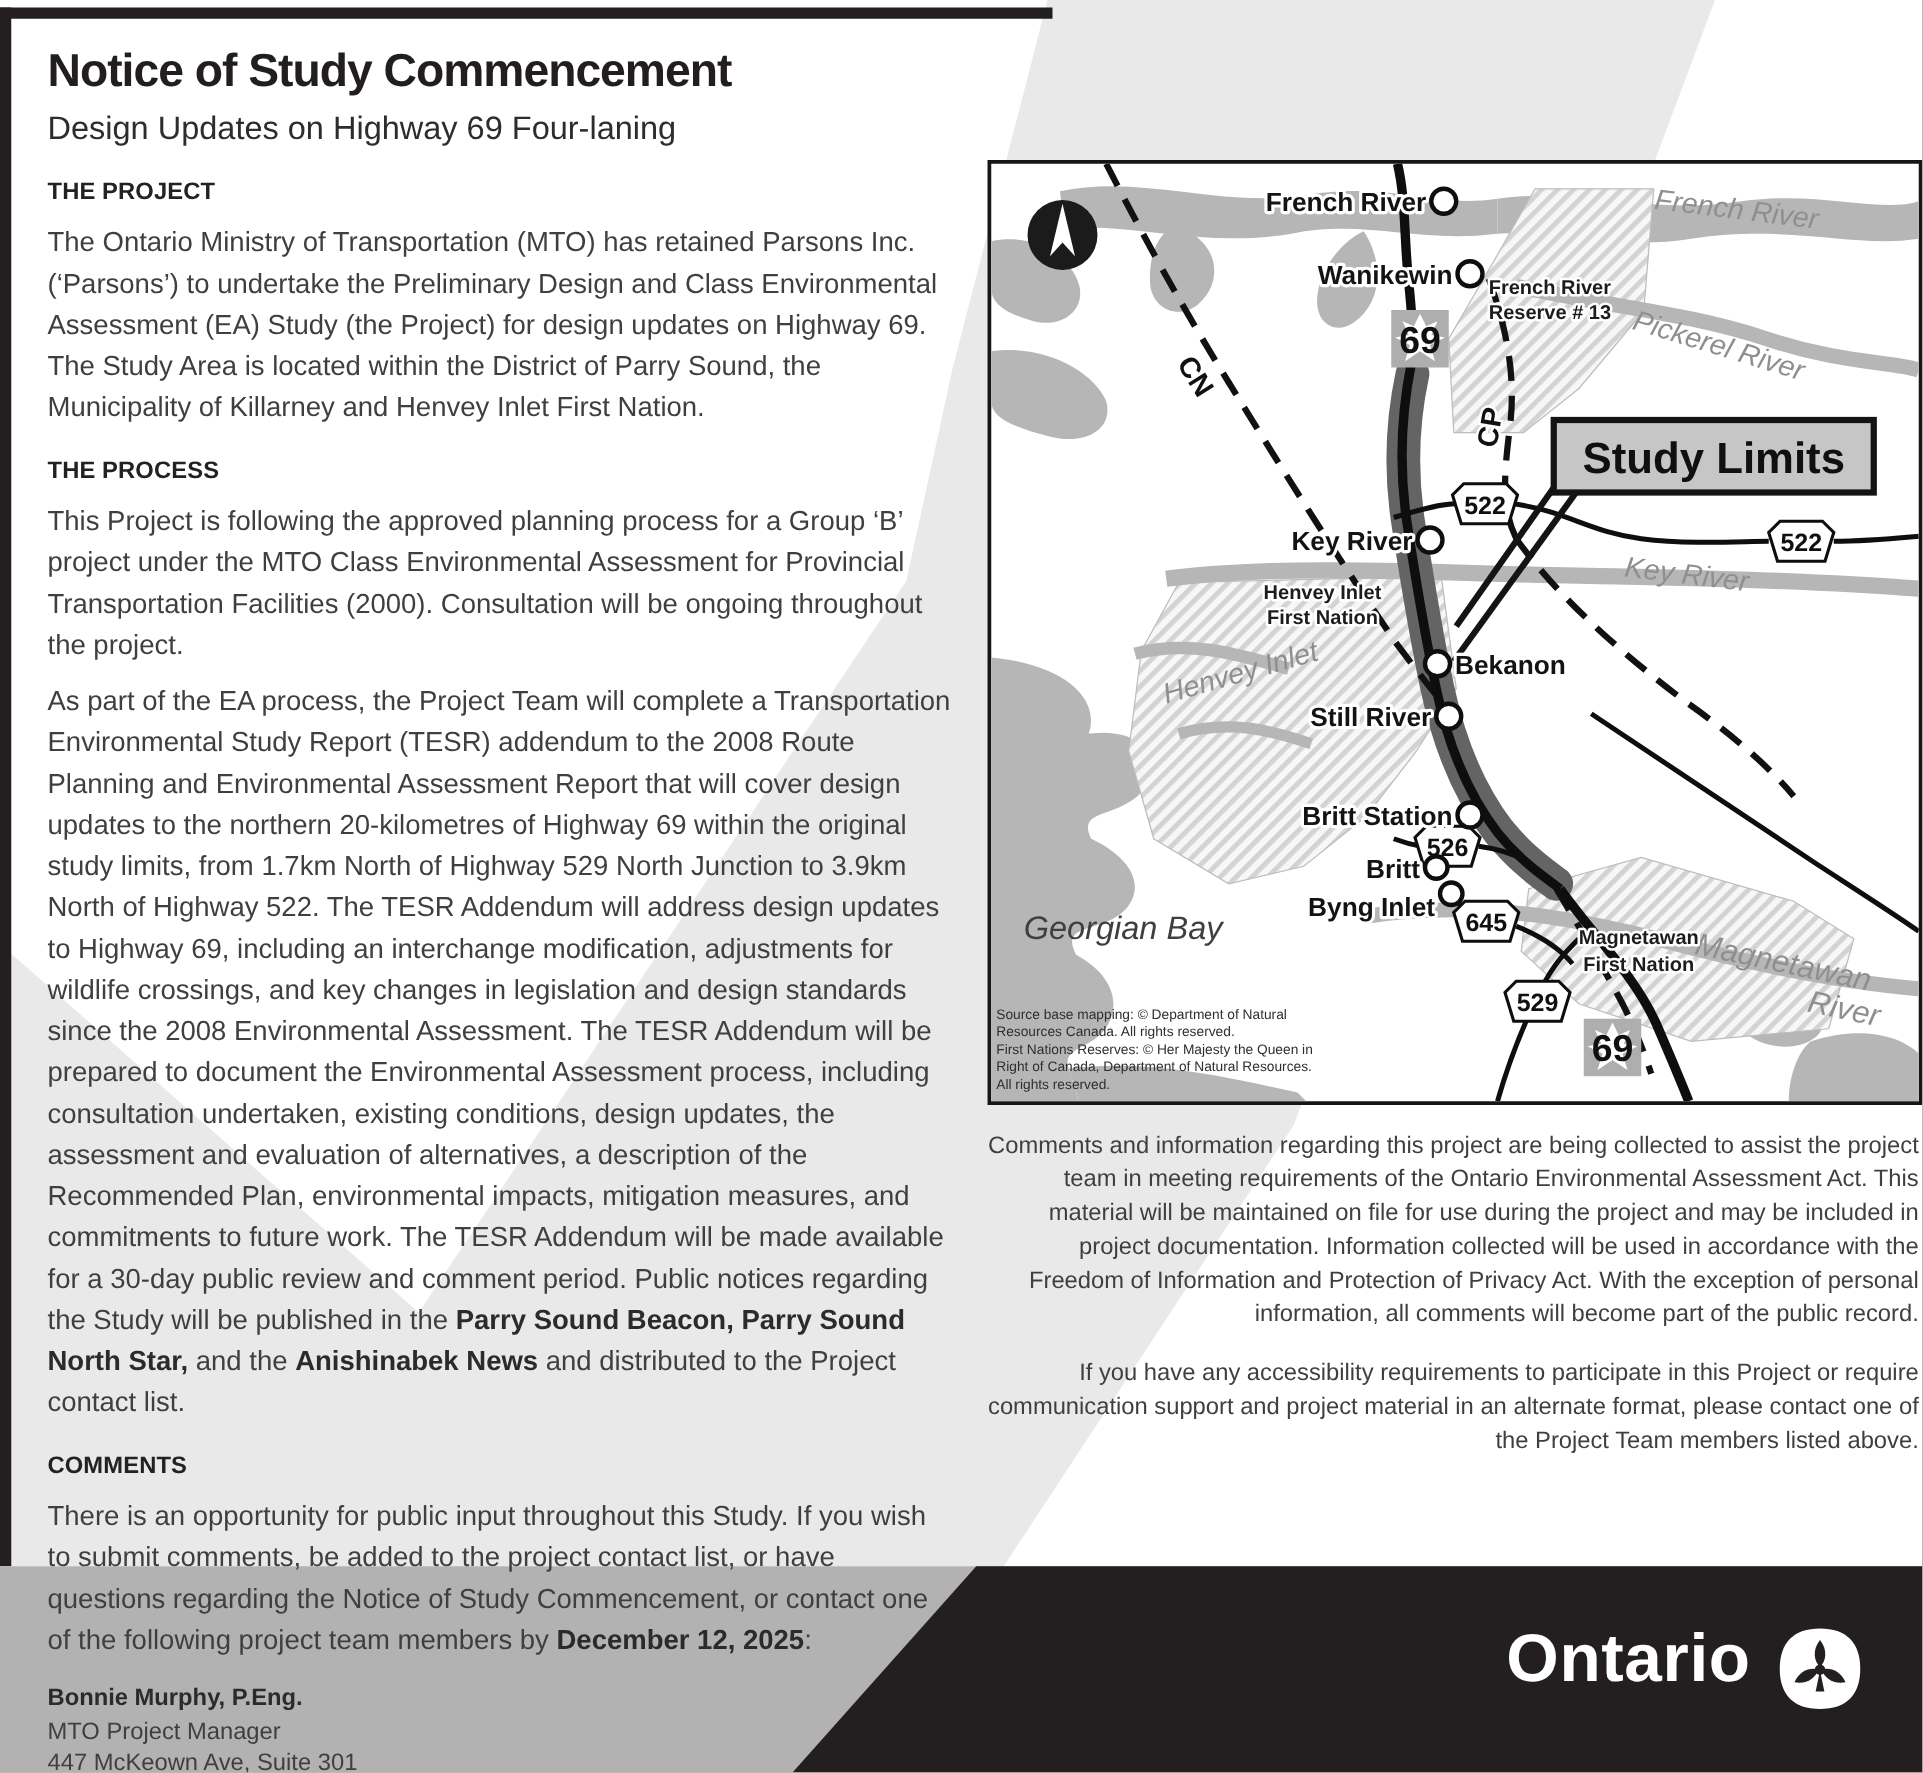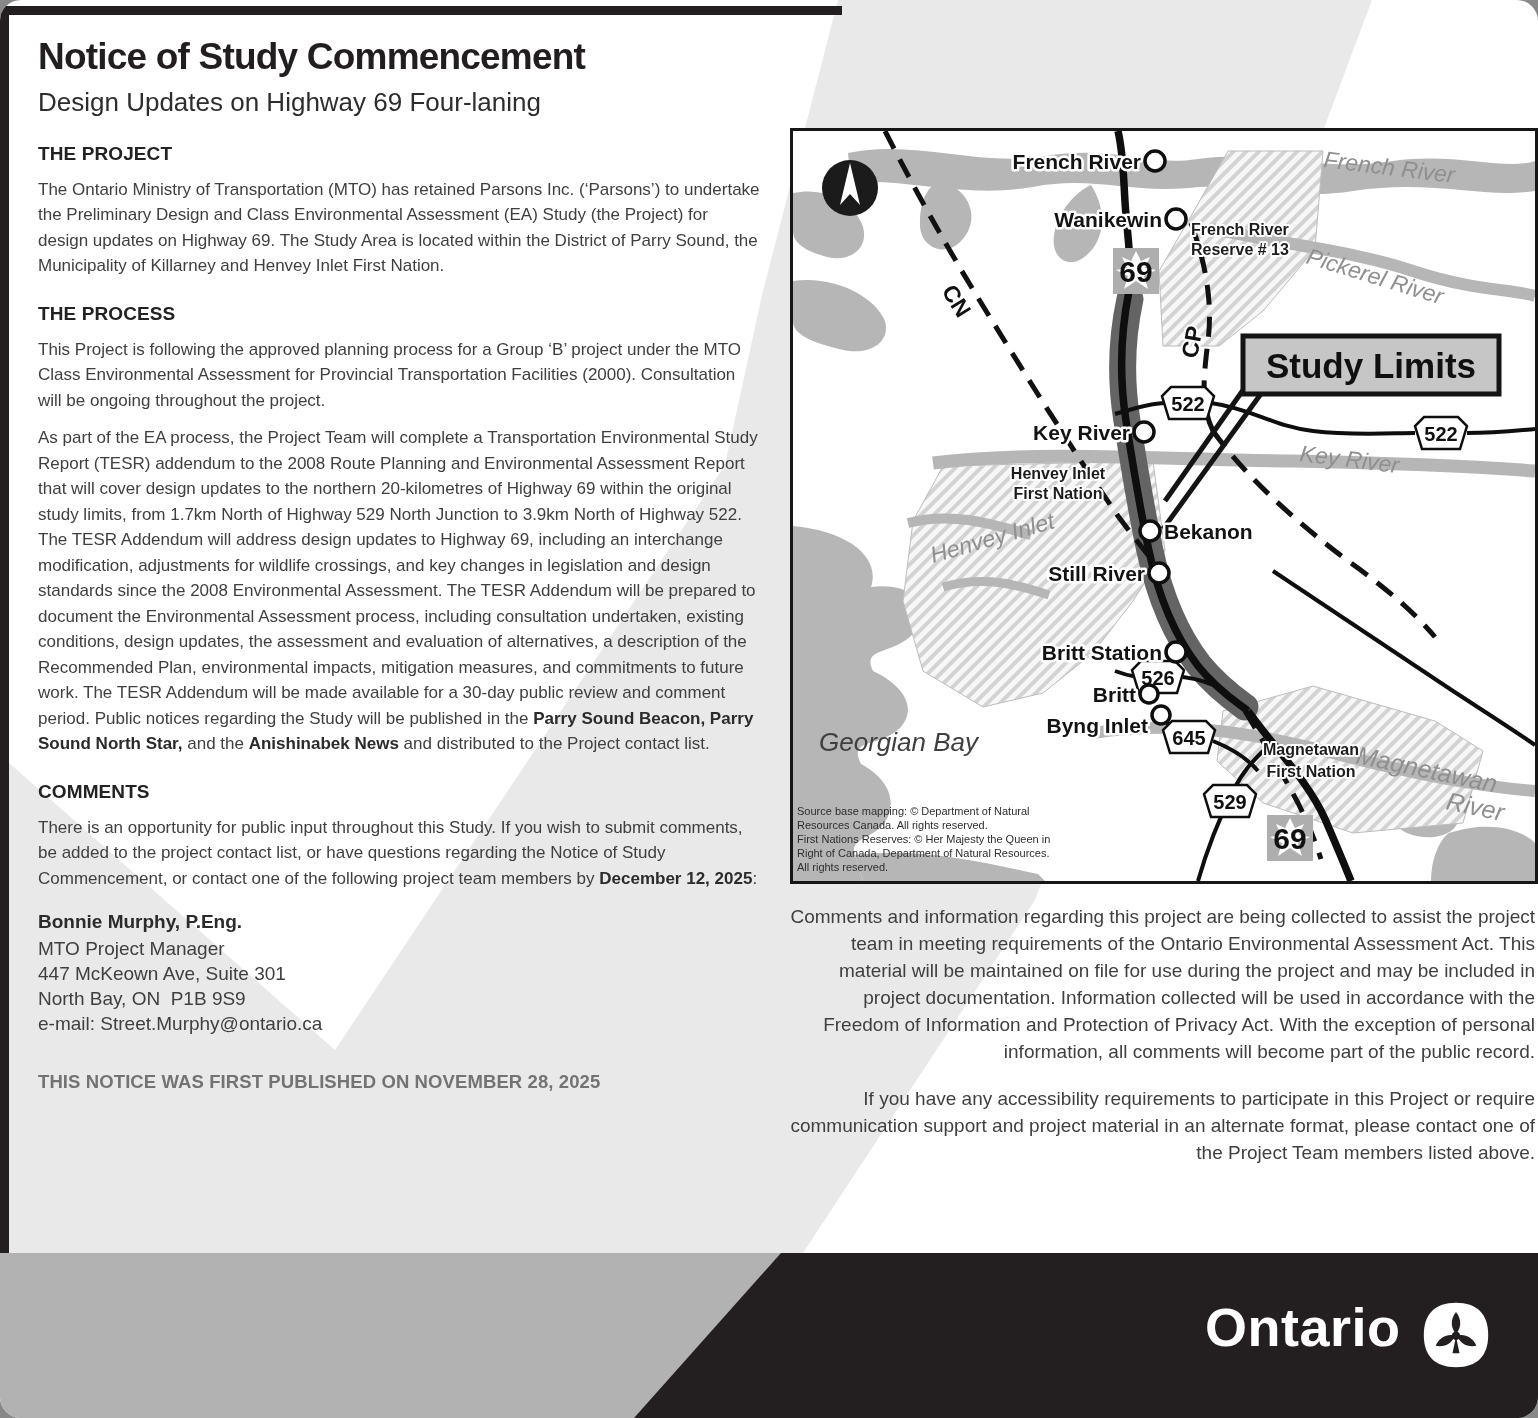--- a/index.html
+++ b/index.html
@@ -1,28 +1,27 @@
 <!DOCTYPE html>
 <html><head>
 <meta charset="utf-8">
 <style>
   html,body{margin:0;padding:0;background:#888;}
   .page{
     position:relative;width:1538px;height:1418px;background:#ffffff;
     font-family:"Liberation Sans","DejaVu Sans",sans-serif;overflow:hidden;
     margin:0 auto;
-    border-radius:21px;
   }
   .bg-svg{position:absolute;left:0;top:0;z-index:0;}
   
   .leftcol{position:absolute;left:38px;top:36px;width:724px;z-index:2;color:#3f3f3f;}
   .title{font-size:37px;font-weight:800;letter-spacing:-0.8px;color:#221e1f;margin:0;line-height:1.12;}
   .subtitle{font-size:26px;font-weight:400;color:#2d2d2d;margin:10px 0 0 0;line-height:1.2;}
   .h-sec{font-size:19px;font-weight:700;color:#222;margin:24px 0 0 0;letter-spacing:0.1px;}
-  .para{font-size:17px;line-height:1.5;margin:12px 0 0 0;}
+  .para{font-size:22px;line-height:1.5;margin:12px 0 0 0;}
   .seg-b{font-weight:700;color:#2b2b2b;}
   .seg-i{}
   .contact{margin:18px 0 0 0;font-size:19px;line-height:1.32;}
   .contact .cname{font-weight:700;color:#2b2b2b;margin-bottom:2px;}
   .published{font-size:18.5px;font-weight:700;color:#737373;margin:34px 0 0 0;letter-spacing:0.1px;}
   
   .map-box{
     position:absolute;left:790px;top:128px;width:742px;height:750px;
     border:3px solid #161616;background:#ffffff;z-index:2;box-sizing:content-box;
   }

